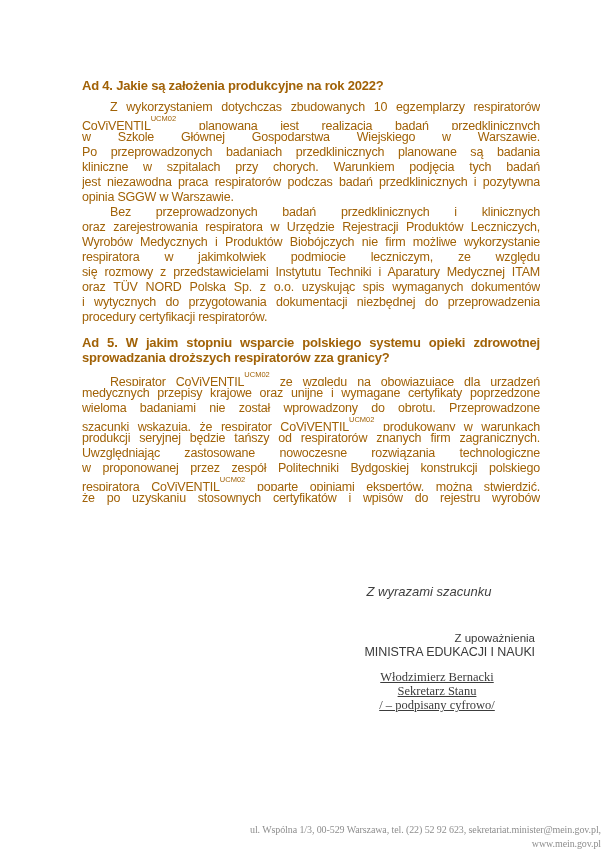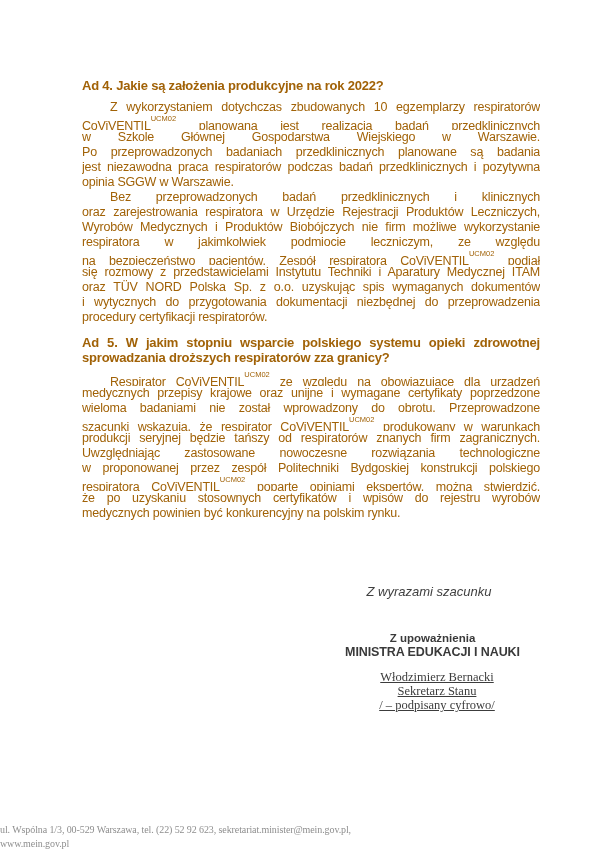--- a/index.html
+++ b/index.html
@@ -18,57 +18,57 @@
 
   #ad4-heading { height:15px; line-height:15px; margin-bottom:7px; }
   #ad5-heading { margin-top:10px; margin-bottom:6px; }
 
   sup { font-size:7.5px; letter-spacing:0; position:relative; top:-4px; }
 
   .closing {
     position:absolute; left:329px; top:584px; width:200px; text-align:center;
     font-style:italic; font-size:13px; color:#404040;
   }
-  .sig-sans { position:absolute; left:330px; top:631px; width:205px; text-align:center; color:#3a3a3a;font-weight:bold; }
+  .sig-sans { position:absolute; left:330px; top:631px; width:205px; text-align:right; color:#3a3a3a; }
   .sig-sans .auth { font-size:11.5px; line-height:14px; }
   .sig-sans .minister { font-size:12.5px; line-height:15px; letter-spacing:-0.1px; }
   .sig-serif {
     position:absolute; left:337px; top:670px; width:200px; text-align:center;
     font-family:"Liberation Serif", serif; font-size:12.5px; line-height:14px; color:#3c3c3c;text-decoration:underline;
   }
   .footer {
-    position:absolute; left:0; top:823px; width:601px; text-align:left;
+    position:absolute; left:0; top:823px; width:601px; text-align:right;
     font-family:"Liberation Serif", serif; font-size:10px; line-height:14px;
     color:#8e8e8e; letter-spacing:-0.1px;
   }
 </style>
 </head>
 <body>
 
 <div class="page">
 
   <div class="content">
 
     <div id="ad4-heading" class="heading">Ad 4. Jakie są założenia produkcyjne na rok 2022?</div>
 
     <div class="para">
         <div class="line stretch first">Z wykorzystaniem dotychczas zbudowanych 10 egzemplarzy respiratorów</div>
         <div class="line stretch">CoViVENTIL<sup>UCM02</sup> planowana jest realizacja badań przedklinicznych</div>
         <div class="line stretch">w Szkole Głównej Gospodarstwa Wiejskiego w Warszawie.</div>
         <div class="line stretch">Po przeprowadzonych badaniach przedklinicznych planowane są badania</div>
+        <div class="line stretch">kliniczne w szpitalach przy chorych. Warunkiem podjęcia tych badań</div>
         <div class="line stretch">jest niezawodna praca respiratorów podczas badań przedklinicznych i pozytywna</div>
         <div class="line">opinia SGGW w Warszawie.</div>
       </div>
 
     <div class="para">
         <div class="line stretch first">Bez przeprowadzonych badań przedklinicznych i klinicznych</div>
         <div class="line stretch">oraz zarejestrowania respiratora w Urzędzie Rejestracji Produktów Leczniczych,</div>
         <div class="line stretch">Wyrobów Medycznych i Produktów Biobójczych nie firm możliwe wykorzystanie</div>
         <div class="line stretch">respiratora w jakimkolwiek podmiocie leczniczym, ze względu</div>
-        <div class="line stretch">na bezpieczeństwo pacjentów. Zespół respiratora CoViVENTIL<sup>UCM02</sup> podjął</div>
         <div class="line stretch">się rozmowy z przedstawicielami Instytutu Techniki i Aparatury Medycznej ITAM</div>
         <div class="line stretch">oraz TÜV NORD Polska Sp. z o.o. uzyskując spis wymaganych dokumentów</div>
         <div class="line stretch">i wytycznych do przygotowania dokumentacji niezbędnej do przeprowadzenia</div>
         <div class="line">procedury certyfikacji respiratorów.</div>
       </div>
 
     <div id="ad5-heading" class="heading">
         <div class="line stretch first">Ad 5. W jakim stopniu wsparcie polskiego systemu opieki zdrowotnej</div>
         <div class="line">sprowadzania droższych respiratorów zza granicy?</div>
       </div>
@@ -76,21 +76,20 @@
     <div class="para">
         <div class="line stretch first">Respirator CoViVENTIL<sup>UCM02</sup> ze względu na obowiązujące dla urządzeń</div>
         <div class="line stretch">medycznych przepisy krajowe oraz unijne i wymagane certyfikaty poprzedzone</div>
         <div class="line stretch">wieloma badaniami nie został wprowadzony do obrotu. Przeprowadzone</div>
         <div class="line stretch">szacunki wskazują, że respirator CoViVENTIL<sup>UCM02</sup> produkowany w warunkach</div>
         <div class="line stretch">produkcji seryjnej będzie tańszy od respiratorów znanych firm zagranicznych.</div>
         <div class="line stretch">Uwzględniając zastosowane nowoczesne rozwiązania technologiczne</div>
         <div class="line stretch">w proponowanej przez zespół Politechniki Bydgoskiej konstrukcji polskiego</div>
         <div class="line stretch">respiratora CoViVENTIL<sup>UCM02</sup> poparte opiniami ekspertów, można stwierdzić,</div>
         <div class="line stretch">że po uzyskaniu stosownych certyfikatów i wpisów do rejestru wyrobów</div>
-        <div class="line">medycznych powinien być konkurencyjny na polskim rynku.</div>
       </div>
   </div>
 
   <div class="closing">Z wyrazami szacunku</div>
 
   <div class="sig-sans">
     <div class="auth">Z upoważnienia</div>
     <div class="minister">MINISTRA EDUKACJI I NAUKI</div>
   </div>
 

